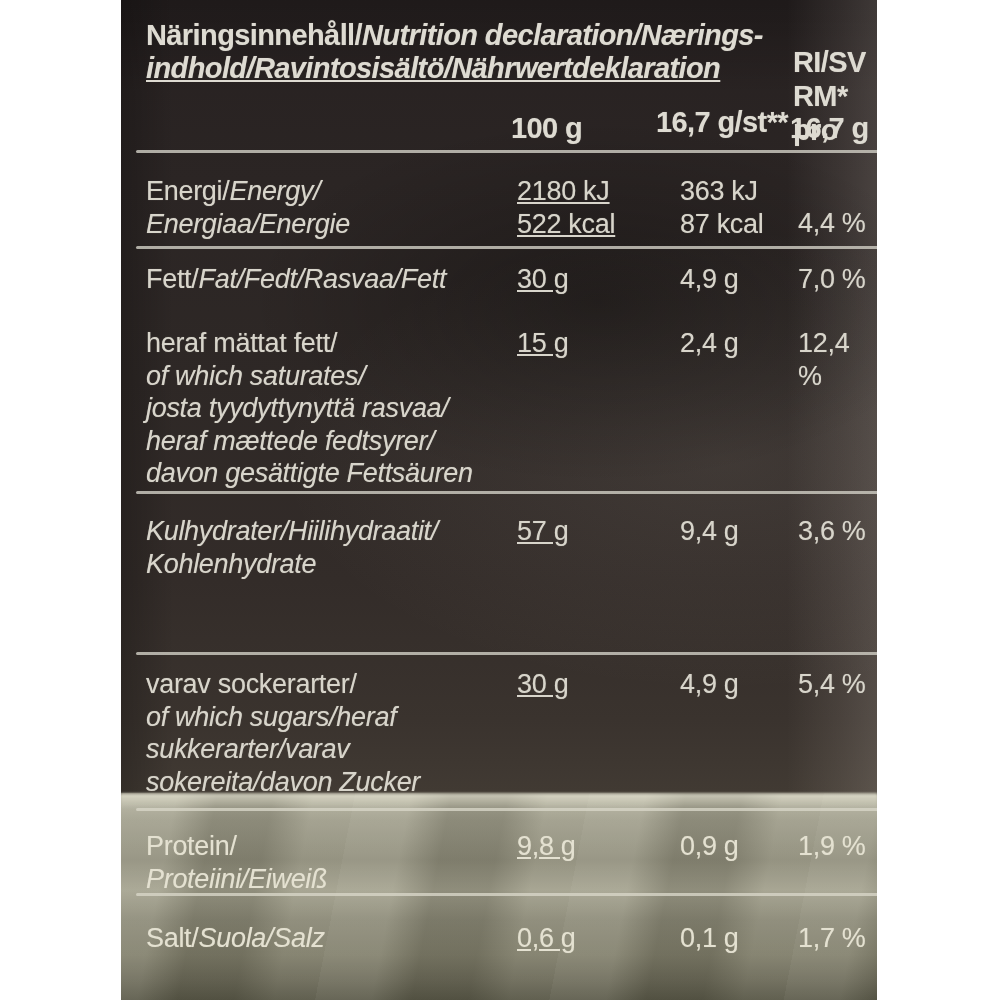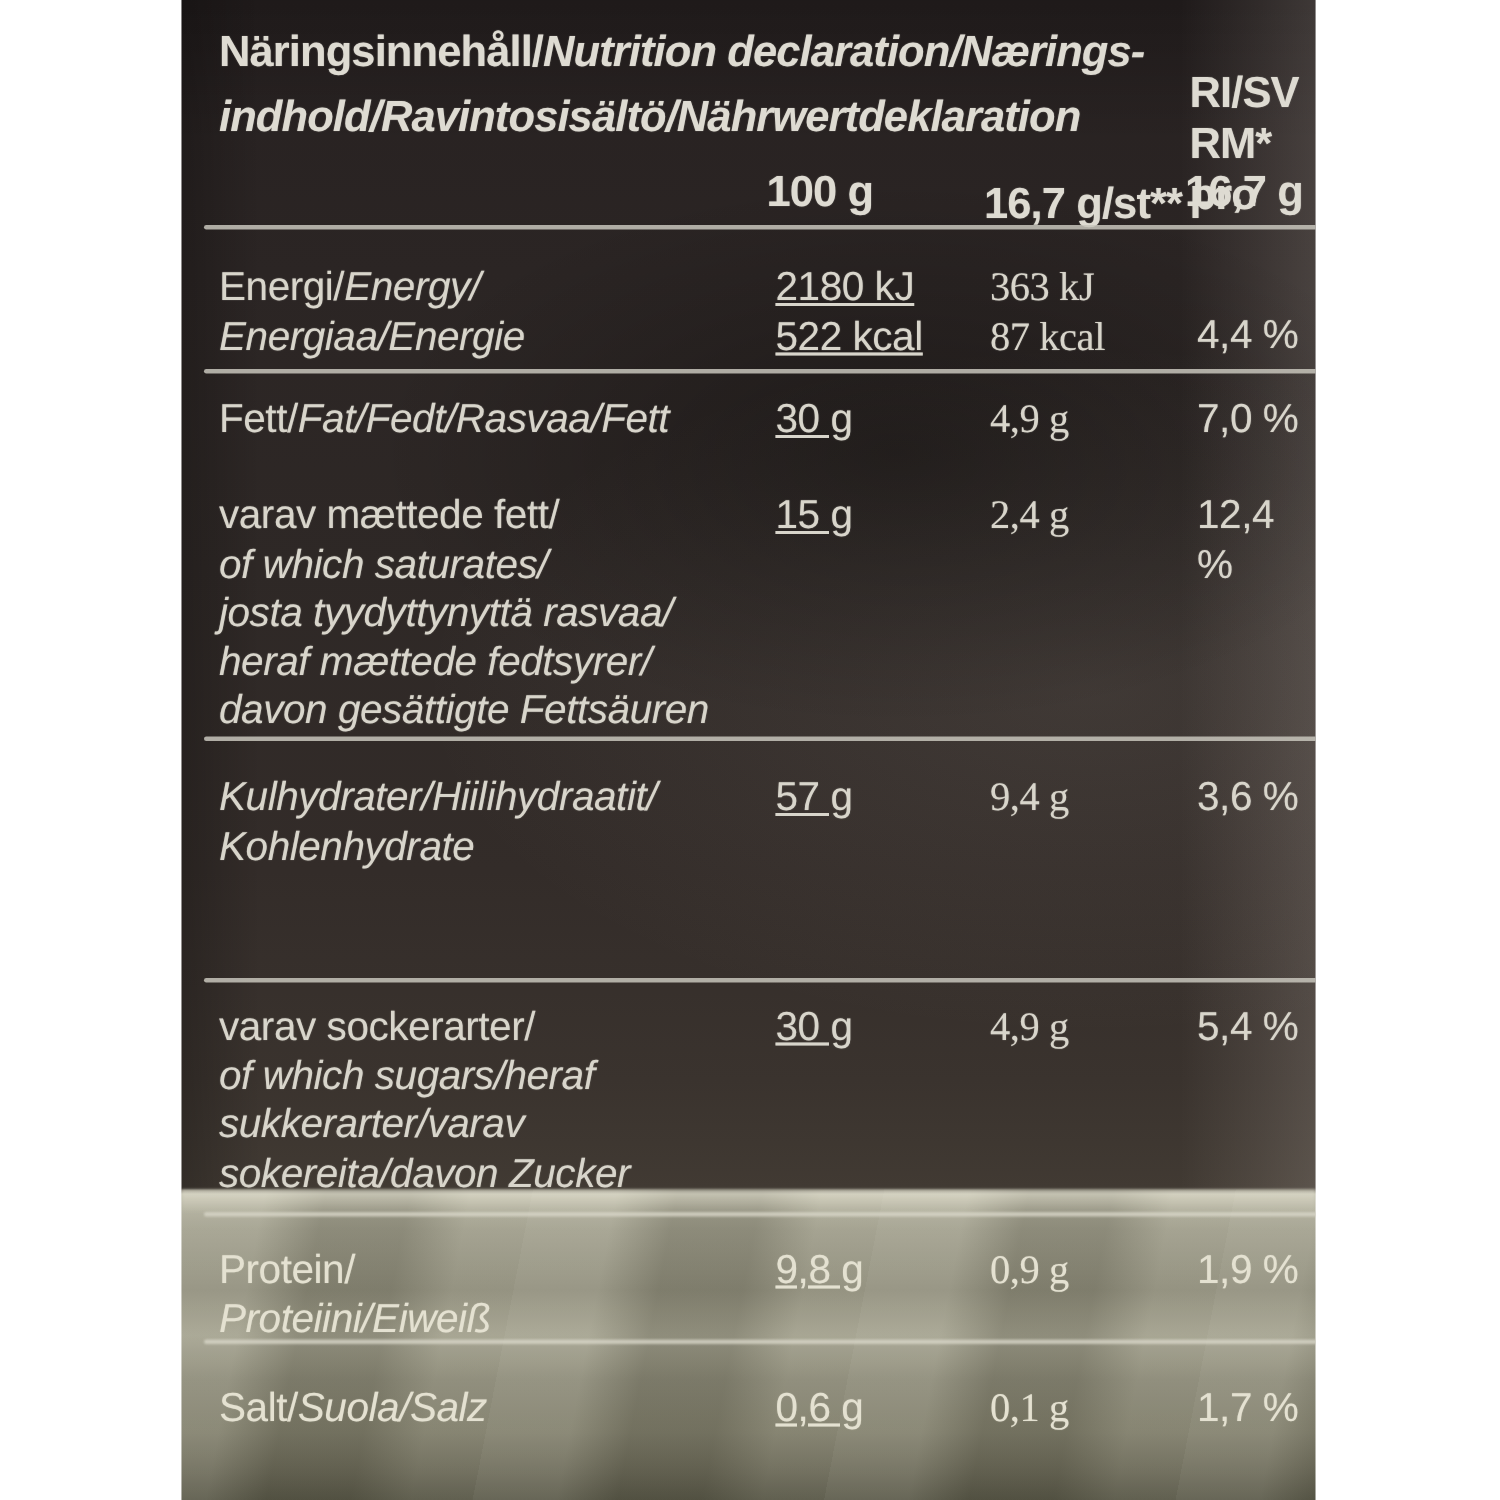--- a/index.html
+++ b/index.html
@@ -46,42 +46,42 @@
   }
   .rule{position:absolute;left:15px;width:776px;height:3px;
     background:#c8c6bc;opacity:.85;border-radius:2px;}
   .rule.soft{filter:blur(.7px);opacity:.8;background:#d8d6c8;}
   .hdr{font-weight:bold;font-size:29px;line-height:34px;letter-spacing:-0.6px;color:#dedbd2;}
   .it{font-style:italic;}
   .abs{position:absolute;}
   .row{position:absolute;left:0;width:100%;}
   .lab{position:absolute;left:25px;}
   .c1{position:absolute;left:396px;text-decoration:underline;}
-  .c2{position:absolute;left:539px;font-family:Liberation Serif, serif;}
+  .c2{position:absolute;left:559px;}
   .c3{position:absolute;left:677px;}
   .glare-text{color:#e4e1d1;text-shadow:0 0 1px rgba(230,227,210,.4);}
 </style>
 </head>
 <body>
 
 <div class="photo">
 
   <div class="layer vignette-top"></div>
   <div class="layer glare-bottom"></div>
   <div class="layer glare-streak"></div>
 
   <div class="abs hdr" style="left:25px;top:18px;">
     <span>Näringsinnehåll/</span><span class="it">Nutrition declaration/Nærings-</span>
   </div>
-  <div class="abs hdr it" style="left:25px;top:61px;">indhold/Ravintosisältö/Nährwertdeklaration</div>
+  <div class="abs hdr it" style="left:25px;top:51px;text-decoration:underline;">indhold/Ravintosisältö/Nährwertdeklaration</div>
 
   <div class="abs hdr" style="left:672px;top:45px;">RI/SV</div>
   <div class="abs hdr" style="left:672px;top:79px;">RM* pro</div>
   <div class="abs hdr" style="left:390px;top:111px;">100 g</div>
-  <div class="abs hdr" style="left:535px;top:119px;">16,7 g/st**</div>
+  <div class="abs hdr" style="left:535px;top:105px;">16,7 g/st**</div>
   <div class="abs hdr" style="left:669px;top:111px;">16,7 g</div>
 
   <div class="rule" style="top:150px;"></div>
   <div class="rule" style="top:246px;"></div>
   <div class="rule" style="top:491px;"></div>
   <div class="rule" style="top:652px;"></div>
   <div class="rule soft" style="top:808px;"></div>
   <div class="rule soft" style="top:893px;"></div>
 
   <div class="row" style="top:175px;">
@@ -104,21 +104,21 @@
     <div class="lab">
       <span>Fett/</span><span class="it">Fat/Fedt/Rasvaa/Fett</span>
     </div>
     <div class="c1">30 g</div>
     <div class="c2">4,9 g</div>
     <div class="c3">7,0 %</div>
   </div>
 
   <div class="row" style="top:327px;">
     <div class="lab">
-      <div>varav mættede fett/</div>
+      <div>heraf mättat fett/</div>
       <div class="it">of which saturates/</div>
       <div class="it">josta tyydyttynyttä rasvaa/</div>
       <div class="it">heraf mættede fedtsyrer/</div>
       <div class="it">davon gesättigte Fettsäuren</div>
     </div>
     <div class="c1">15 g</div>
     <div class="c2">2,4 g</div>
     <div class="c3">12,4 %</div>
   </div>
 

